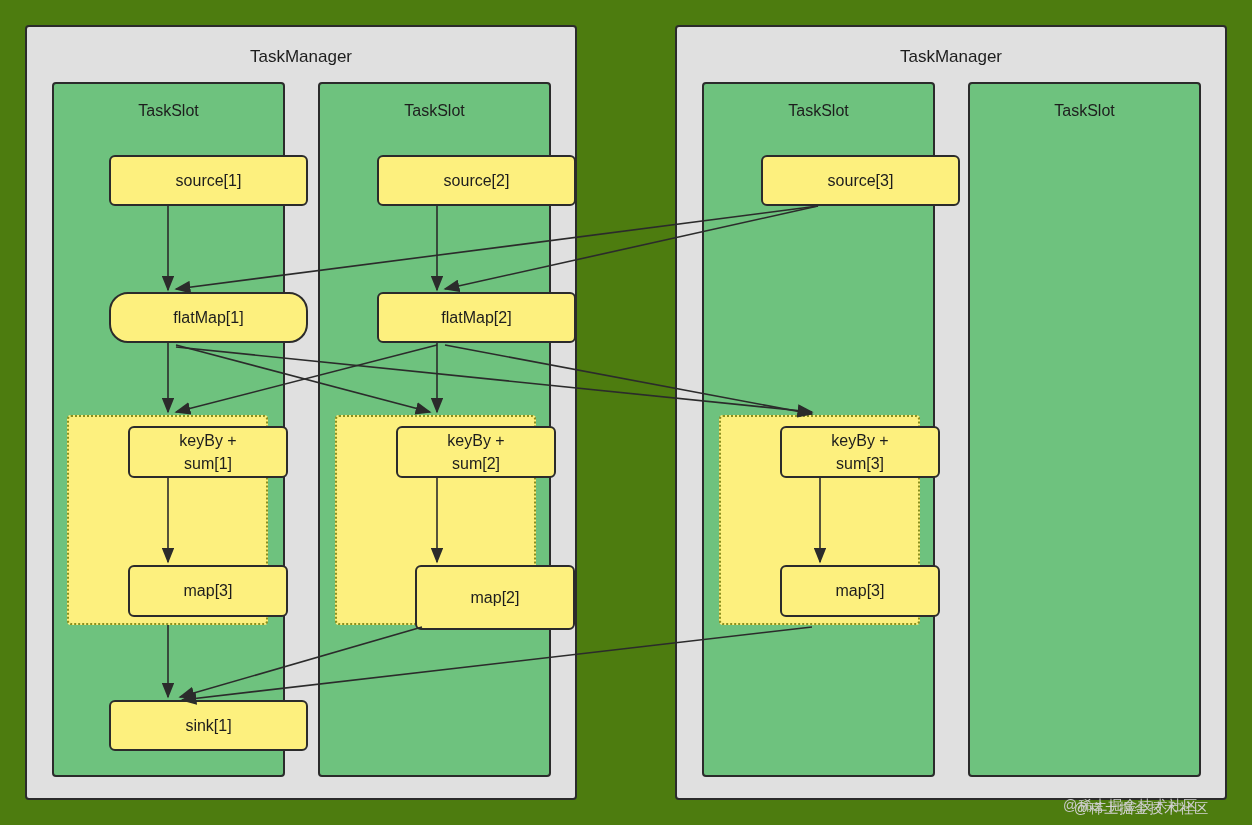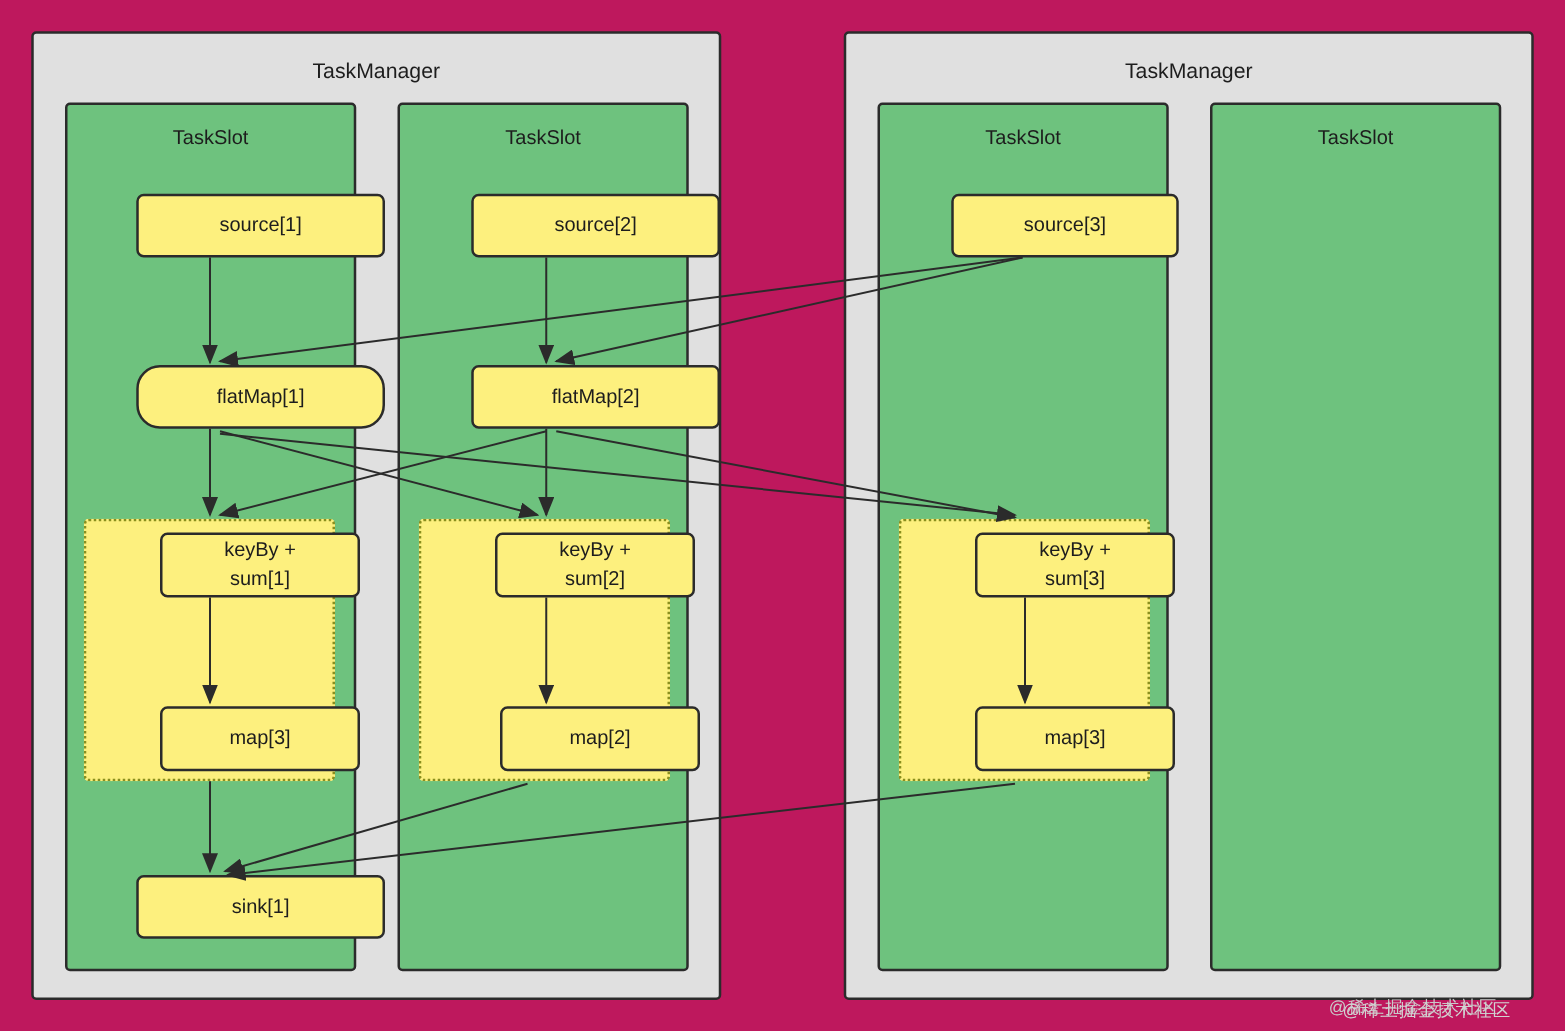--- a/index.html
+++ b/index.html
@@ -8,21 +8,21 @@
     background: #ffffff;
   }
   body {
     font-family: "Liberation Sans", "DejaVu Sans", sans-serif;
   }
   #canvas {
     position: relative;
     width: 1252px;
     height: 825px;
     overflow: hidden;
-    background: #be185d;
+    background: #4d7c0f;
   }
   #edges {
     position: absolute;
     left: 0;
     top: 0;
     width: 1252px;
     height: 825px;
     pointer-events: none;
     z-index: 5;
   }
@@ -143,29 +143,29 @@
       <div class="op" style="left: 88px; top: 565px; width: 160px; height: 52px;">map[3]</div>
       <div class="op" style="left: 69px; top: 700px; width: 199px; height: 51px;">sink[1]</div>
       <div class="slot" style="left: 318px; top: 82px; width: 233px; height: 695px;">
         <div class="slot-label">TaskSlot</div>
       </div>
       <div class="chain" style="left: 335px; top: 415px; width: 201px; height: 210px;"></div>
       <div class="op" style="left: 337px; top: 155px; width: 199px; height: 51px;">source[2]</div>
       <div class="op" style="left: 337px; top: 292px; width: 199px; height: 51px;">flatMap[2]</div>
       <div class="op" style="left: 356px; top: 426px; width: 160px; height: 52px;">keyBy +
 sum[2]</div>
-      <div class="op" style="left: 360px; top: 565px; width: 160px; height: 52px;">map[2]</div>
+      <div class="op" style="left: 375px; top: 565px; width: 160px; height: 65px;">map[2]</div>
       <div class="tm" style="left: 675px; top: 25px; width: 552px; height: 775px;">
         <div class="tm-label">TaskManager</div>
       </div>
       <div class="slot" style="left: 702px; top: 82px; width: 233px; height: 695px;">
         <div class="slot-label">TaskSlot</div>
       </div>
       <div class="chain" style="left: 719px; top: 415px; width: 201px; height: 210px;"></div>
-      <div class="op" style="left: 721px; top: 155px; width: 182px; height: 51px;">source[3]</div>
+      <div class="op" style="left: 721px; top: 155px; width: 199px; height: 51px;">source[3]</div>
       <div class="op" style="left: 740px; top: 426px; width: 160px; height: 52px;">keyBy +
 sum[3]</div>
       <div class="op" style="left: 740px; top: 565px; width: 160px; height: 52px;">map[3]</div>
       <div class="slot" style="left: 968px; top: 82px; width: 233px; height: 695px;">
         <div class="slot-label">TaskSlot</div>
       </div>
     </div>
 
   <div id="watermark-layer">
       <div class="watermark" style="left: 1063px; top: 797px;">@稀土掘金技术社区</div>

